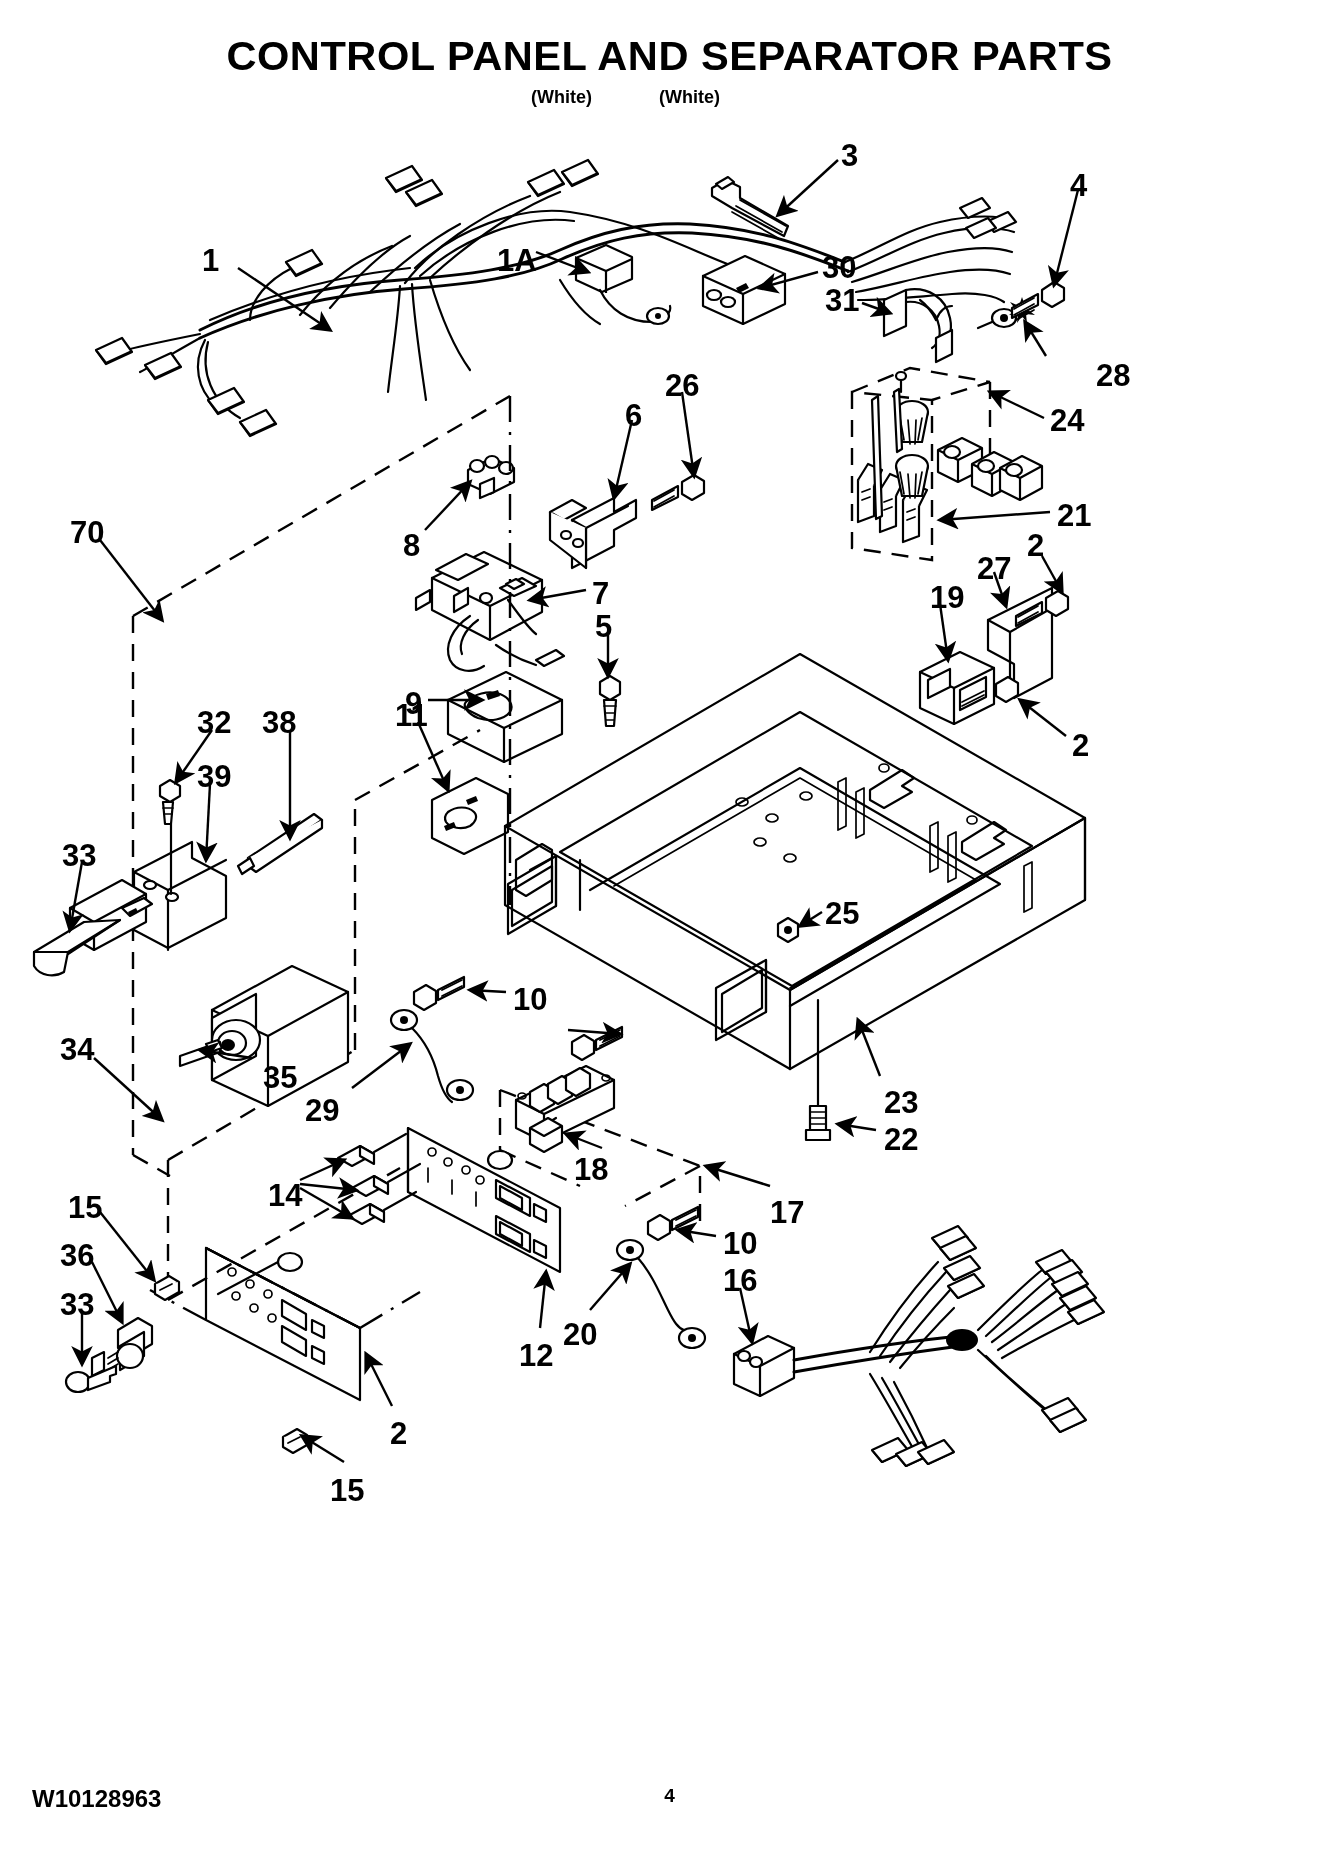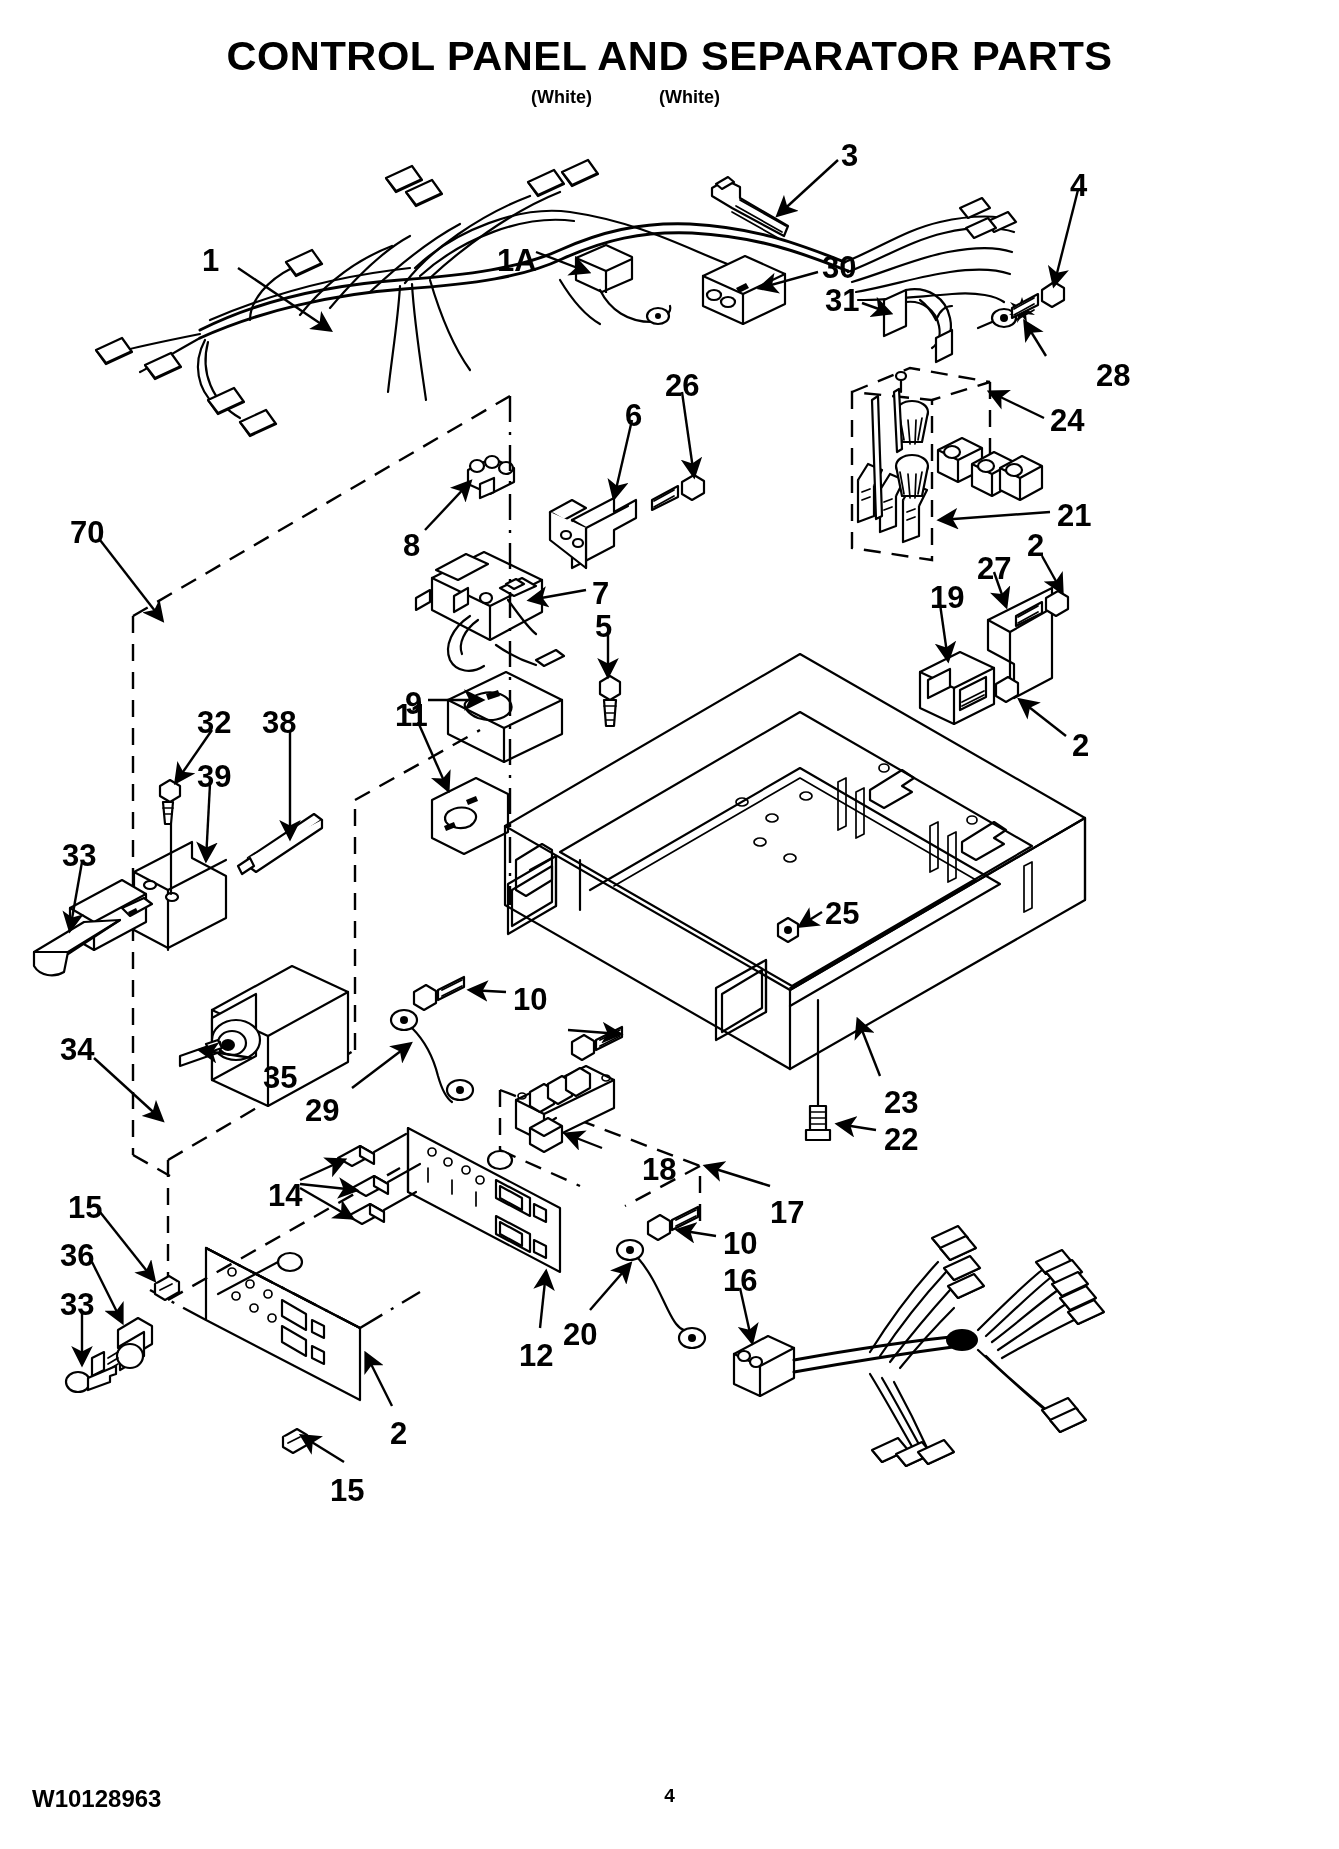--- a/index.html
+++ b/index.html
@@ -746,21 +746,21 @@
       <div class="cal" style="left: 262px; top: 707px;">38</div>
       <div class="cal" style="left: 197px; top: 761px;">39</div>
       <div class="cal" style="left: 62px; top: 840px;">33</div>
       <div class="cal" style="left: 60px; top: 1034px;">34</div>
       <div class="cal" style="left: 263px; top: 1062px;">35</div>
       <div class="cal" style="left: 305px; top: 1095px;">29</div>
       <div class="cal" style="left: 513px; top: 984px;">10</div>
       <div class="cal" style="left: 825px; top: 898px;">25</div>
       <div class="cal" style="left: 884px; top: 1087px;">23</div>
       <div class="cal" style="left: 884px; top: 1124px;">22</div>
-      <div class="cal" style="left: 642px; top: 1154px;">18</div>
+      <div class="cal" style="left: 574px; top: 1154px;">18</div>
       <div class="cal" style="left: 770px; top: 1197px;">17</div>
       <div class="cal" style="left: 268px; top: 1180px;">14</div>
       <div class="cal" style="left: 68px; top: 1192px;">15</div>
       <div class="cal" style="left: 60px; top: 1240px;">36</div>
       <div class="cal" style="left: 60px; top: 1289px;">33</div>
       <div class="cal" style="left: 519px; top: 1340px;">12</div>
       <div class="cal" style="left: 563px; top: 1319px;">20</div>
       <div class="cal" style="left: 723px; top: 1228px;">10</div>
       <div class="cal" style="left: 723px; top: 1265px;">16</div>
       <div class="cal" style="left: 390px; top: 1418px;">2</div>

